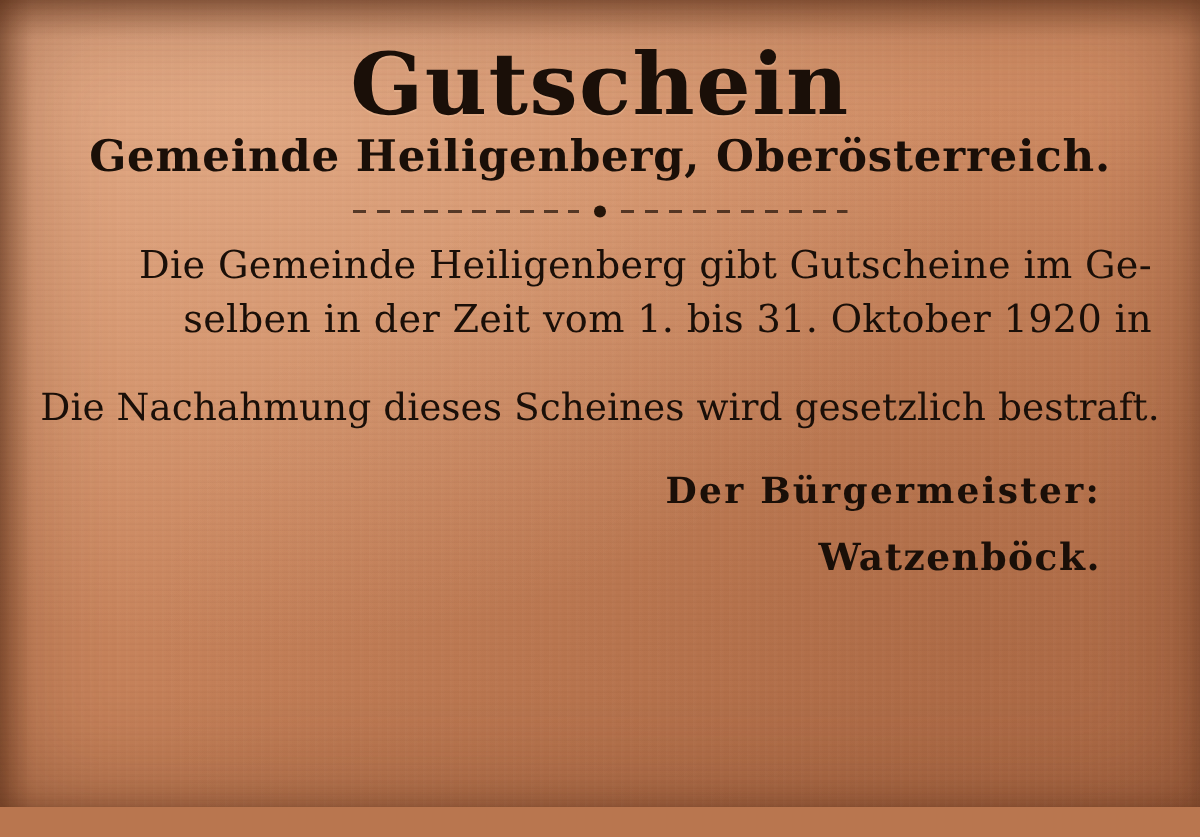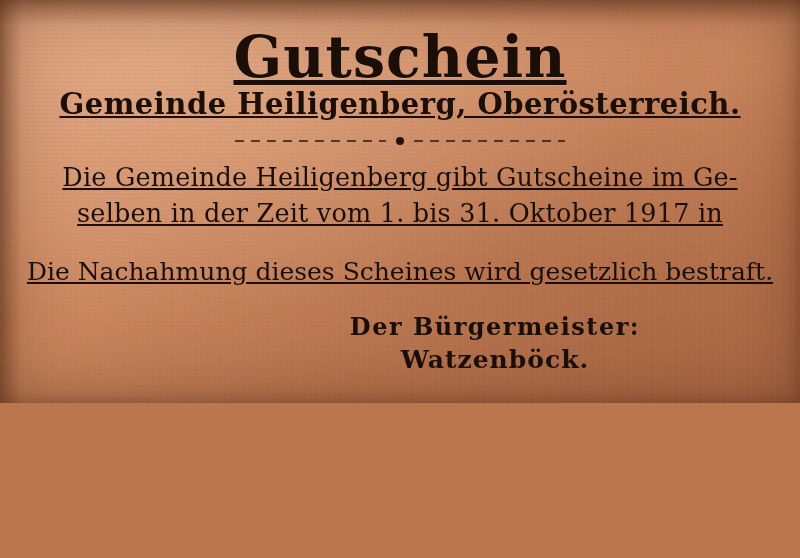--- a/index.html
+++ b/index.html
@@ -10,29 +10,28 @@
     width: 800px;
     height: 558px;
     overflow: hidden;
     background: #b9764f;
     font-family: "DejaVu Serif", serif;
   }
 
   .note {
     position: relative;
     width: 800px;
-    height: 403px;
+    height: 538px;
     box-sizing: border-box;
     background:
       radial-gradient(ellipse at 20% 12%, rgba(255,220,190,0.30), rgba(255,220,190,0) 55%),
       radial-gradient(ellipse at 82% 80%, rgba(120,60,30,0.22), rgba(120,60,30,0) 60%),
       linear-gradient(160deg, #d79670 0%, #cf8c64 35%, #c07c55 70%, #b5714c 100%);
     padding: 18px 26px 14px 26px;
     color: #1a0f08;
-    text-decoration: underline;
   }
 
   
   .grain {
     position: absolute;
     inset: 0;
     pointer-events: none;
     opacity: 0.16;
     background-image:
       repeating-linear-gradient(0deg, rgba(60,25,10,0.25) 0px, rgba(60,25,10,0) 2px, rgba(60,25,10,0) 4px),
@@ -108,50 +107,50 @@
     border-radius: 50%;
     background: #241408;
     margin: 0 10px;
   }
 
   .body-text {
     font-size: 25.5px;
     line-height: 1.42;
     letter-spacing: 0.2px;
     margin: 0 6px;
-    text-align: center;
+    text-align: right;
   }
   .body-text .line {
     display: block;
     white-space: nowrap;
   }
 
   .penalty {
     font-size: 25px;
     margin-top: 26px;
     white-space: nowrap;
   }
 
   .sign-block {
     margin-top: 26px;
-    text-align: center;
+    text-align: right;
     padding-right: 40px;
   }
   .sign-title {
     font-size: 24px;
     font-weight: bold;
     letter-spacing: 1.5px;
     display: inline-block;
     margin-left: 230px;
   }
   .sign-name {
     font-size: 25px;
     font-weight: bold;
     letter-spacing: 1px;
-    margin-top: 4px;
+    margin-top: 16px;
     display: inline-block;
     margin-left: 230px;
   }
 </style>
 </head>
 <body>
 
 <div class="note">
   <div class="grain"></div>
   <div class="edge-dark-top"></div>
@@ -166,21 +165,21 @@
     <div class="authority">Gemeinde Heiligenberg, Oberösterreich.</div>
 
     <div class="divider">
       <div class="dash"></div>
       <div class="dot"></div>
       <div class="dash"></div>
     </div>
 
     <div class="body-text">
       <span class="line">Die Gemeinde Heiligenberg gibt Gutscheine im Ge-</span>
-      <span class="line">selben in der Zeit vom 1. bis 31. Oktober 1917 in</span>
+      <span class="line">selben in der Zeit vom 1. bis 31. Oktober 1920 in</span>
     </div>
 
     <div class="penalty">Die Nachahmung dieses Scheines wird gesetzlich bestraft.</div>
 
     <div class="sign-block">
       <div class="sign-title">Der Bürgermeister:</div>
       <br>
       <div class="sign-name">Watzenböck.</div>
     </div>
 

